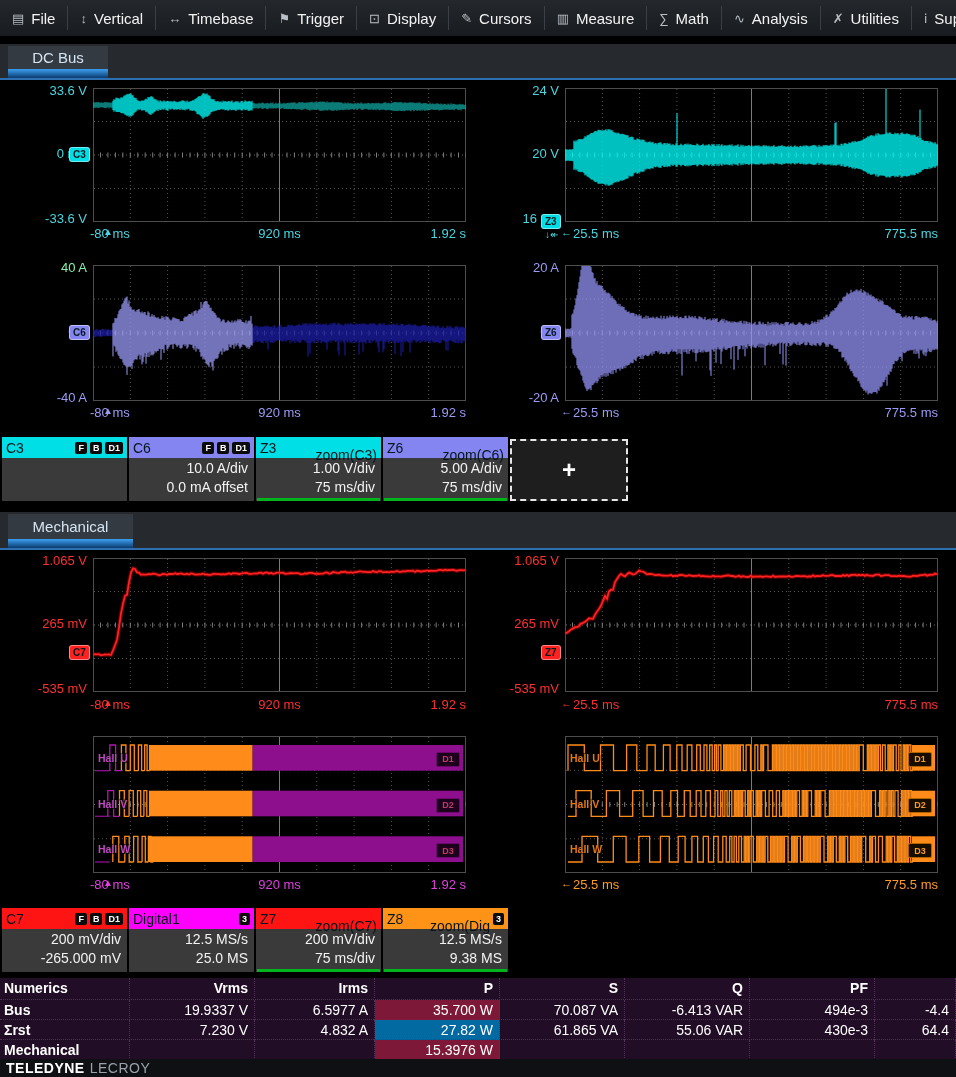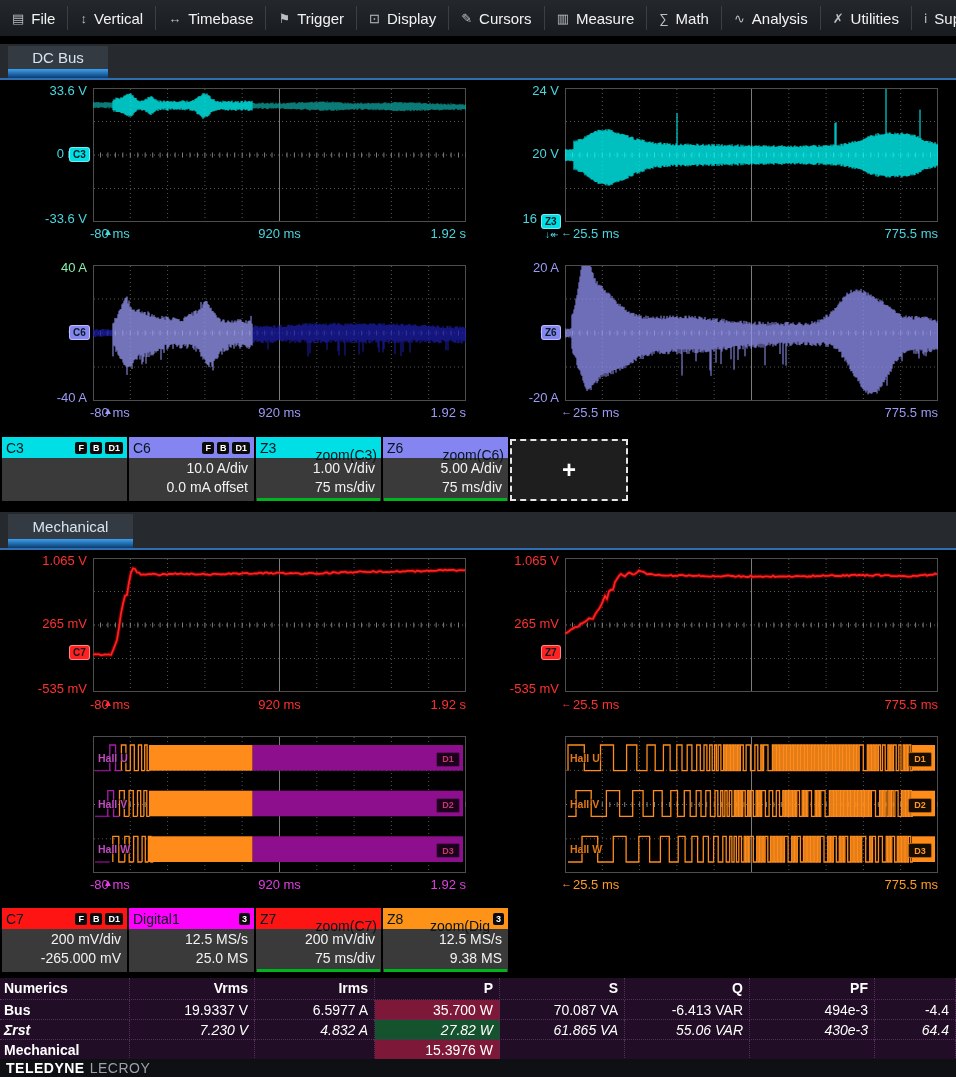--- a/index.html
+++ b/index.html
@@ -382,25 +382,25 @@
         <div class="nrow data" style="top: 21px;">
           <div class="ncell first" style="left: 0px; width: 130px;">Bus</div>
           <div class="ncell" style="left: 130px; width: 125px;">19.9337 V</div>
           <div class="ncell" style="left: 255px; width: 120px;">6.5977 A</div>
           <div class="ncell" style="left: 375px; width: 125px; background: rgb(125, 24, 56);">35.700 W</div>
           <div class="ncell" style="left: 500px; width: 125px;">70.087 VA</div>
           <div class="ncell" style="left: 625px; width: 125px;">-6.413 VAR</div>
           <div class="ncell" style="left: 750px; width: 125px;">494e-3</div>
           <div class="ncell" style="left: 875px; width: 81px;">-4.4</div>
         </div>
-        <div class="nrow data" style="top: 41px; font-style: italic;">
+        <div class="nrow data" style="top: 41px;">
           <div class="ncell first" style="left: 0px; width: 130px;">Σrst</div>
           <div class="ncell" style="left: 130px; width: 125px;">7.230 V</div>
           <div class="ncell" style="left: 255px; width: 120px;">4.832 A</div>
-          <div class="ncell" style="left: 375px; width: 125px; background: #14532d;">27.82 W</div>
+          <div class="ncell" style="left: 375px; width: 125px; background: #0369a1;">27.82 W</div>
           <div class="ncell" style="left: 500px; width: 125px;">61.865 VA</div>
           <div class="ncell" style="left: 625px; width: 125px;">55.06 VAR</div>
           <div class="ncell" style="left: 750px; width: 125px;">430e-3</div>
           <div class="ncell" style="left: 875px; width: 81px;">64.4</div>
         </div>
         <div class="nrow data" style="top: 61px;">
           <div class="ncell first" style="left: 0px; width: 130px;">Mechanical</div>
           <div class="ncell" style="left: 130px; width: 125px;"></div>
           <div class="ncell" style="left: 255px; width: 120px;"></div>
           <div class="ncell" style="left: 375px; width: 125px; background: rgb(125, 24, 56);">15.3976 W</div>

